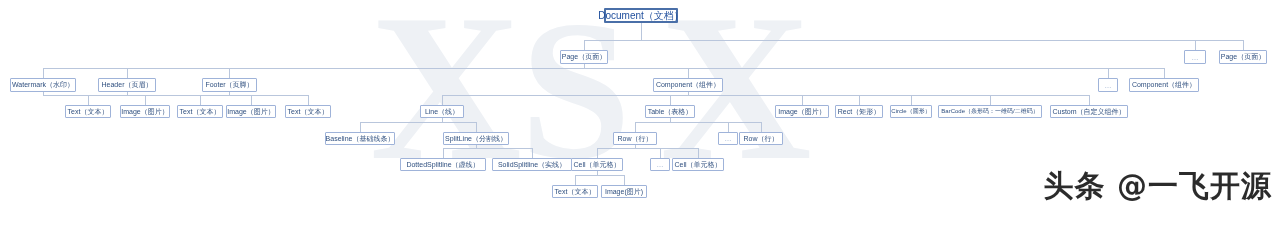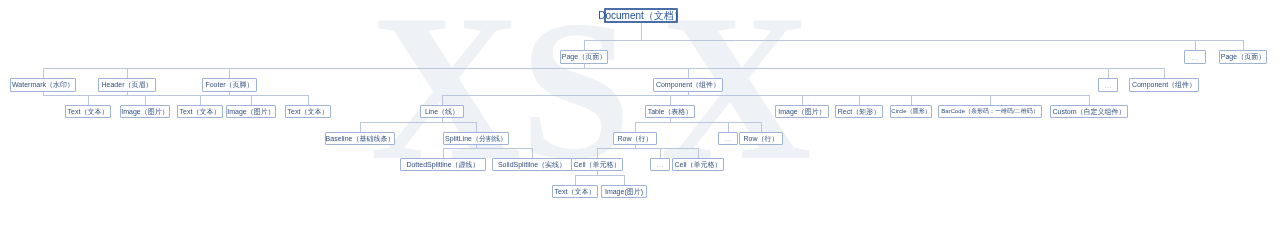--- a/index.html
+++ b/index.html
@@ -214,13 +214,14 @@
         <span>Cell（单元格）</span>
       </div>
       <div class="node t7" style="left: 552px; top: 185px; width: 46px; height: 13px;">
         <span>Text（文本）</span>
       </div>
       <div class="node t7" style="left: 601px; top: 185px; width: 46px; height: 13px;">
         <span>Image(图片)</span>
       </div>
     </div>
 
+  <div class="brand">头条 @一飞开源</div>
 </div>
 
 </body></html>

